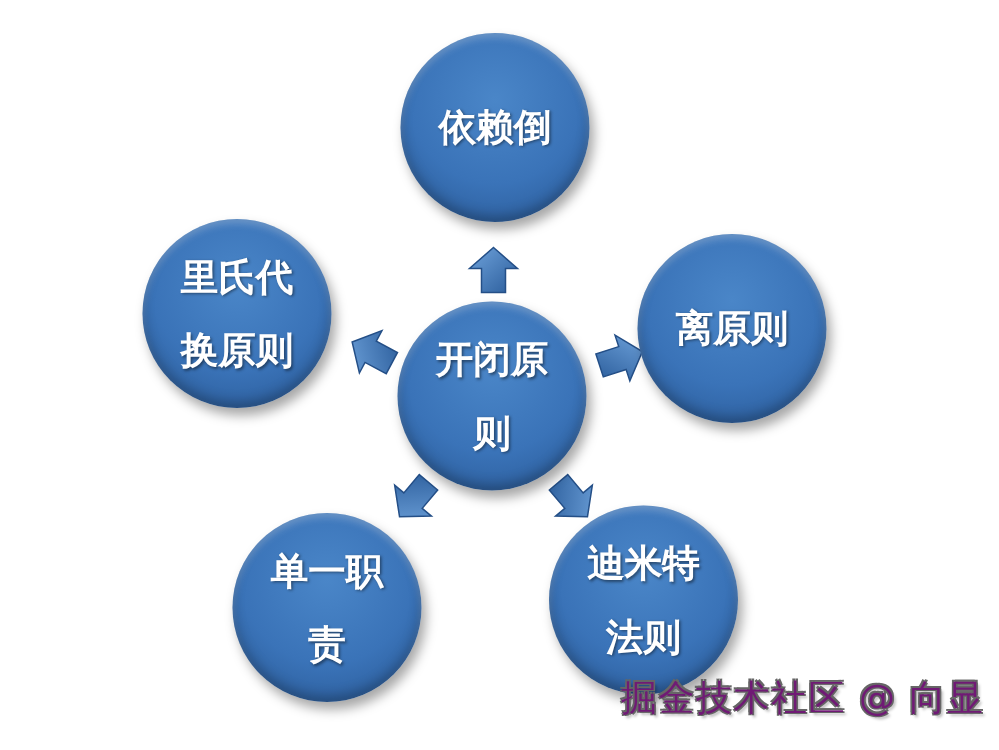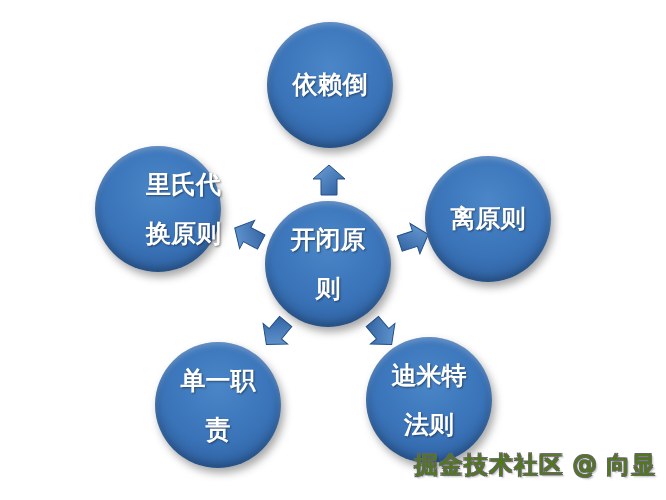--- a/index.html
+++ b/index.html
@@ -10,21 +10,21 @@
     box-shadow: 3px 5px 8px rgba(0,0,0,0.35), inset 0 -4px 8px rgba(0,0,0,0.25), inset 0 3px 5px rgba(255,255,255,0.25);
     display:flex; flex-direction:column; align-items:center; justify-content:center;
     color:#ffffff; font-weight:bold; font-size:25px; line-height:38px;
     text-shadow: 1px 1px 2px rgba(0,0,0,0.45);
     letter-spacing:0px;
     gap:11px;
   }
   .node span { display:block; text-align:center; }
   .arrow { position:absolute; width:36px; height:34px; }
   .watermark {
-    position:absolute; left:414px; top:449px; font-size:24px; color:#4d7c0f;
+    position:absolute; left:414px; top:449px; font-size:24px; color:#701a75;
     text-shadow: -1px -1px 0 #666, 1px -1px 0 #666, -1px 1px 0 #666, 1px 1px 0 #666, 2px 2px 2px rgba(0,0,0,0.3);
     letter-spacing:1px;
   }
 </style>
 </head>
 <body>
 
 <svg class="arrow" style="left:311px;top:163px;" viewBox="0 0 36 34">
   <defs>
       <linearGradient id="ag" x1="0" y1="0" x2="1" y2="1">
@@ -43,21 +43,21 @@
 <svg class="arrow" style="left:258px;top:316px;transform:rotate(-140deg);" viewBox="0 0 36 34">
   <polygon points="18,2 34,16 26,16 26,32 10,32 10,16 2,16" fill="url(#ag)" stroke="#244f87" stroke-width="1"></polygon>
 </svg>
 <svg class="arrow" style="left:364px;top:316px;transform:rotate(140deg);" viewBox="0 0 36 34">
   <polygon points="18,2 34,16 26,16 26,32 10,32 10,16 2,16" fill="url(#ag)" stroke="#244f87" stroke-width="1"></polygon>
 </svg>
 
 <div class="node" style="left:267px;top:22px;">
   <span>依赖倒</span>
 </div>
-<div class="node" style="left:95px;top:146px;align-items:flex-end;">
+<div class="node" style="left:95px;top:146px;">
   <span>里氏代</span>
   <span>换原则</span>
 </div>
 <div class="node" style="left:425px;top:156px;">
   <span>离原则</span>
 </div>
 <div class="node" style="left:265px;top:201px;">
   <span>开闭原</span>
   <span>则</span>
 </div>

